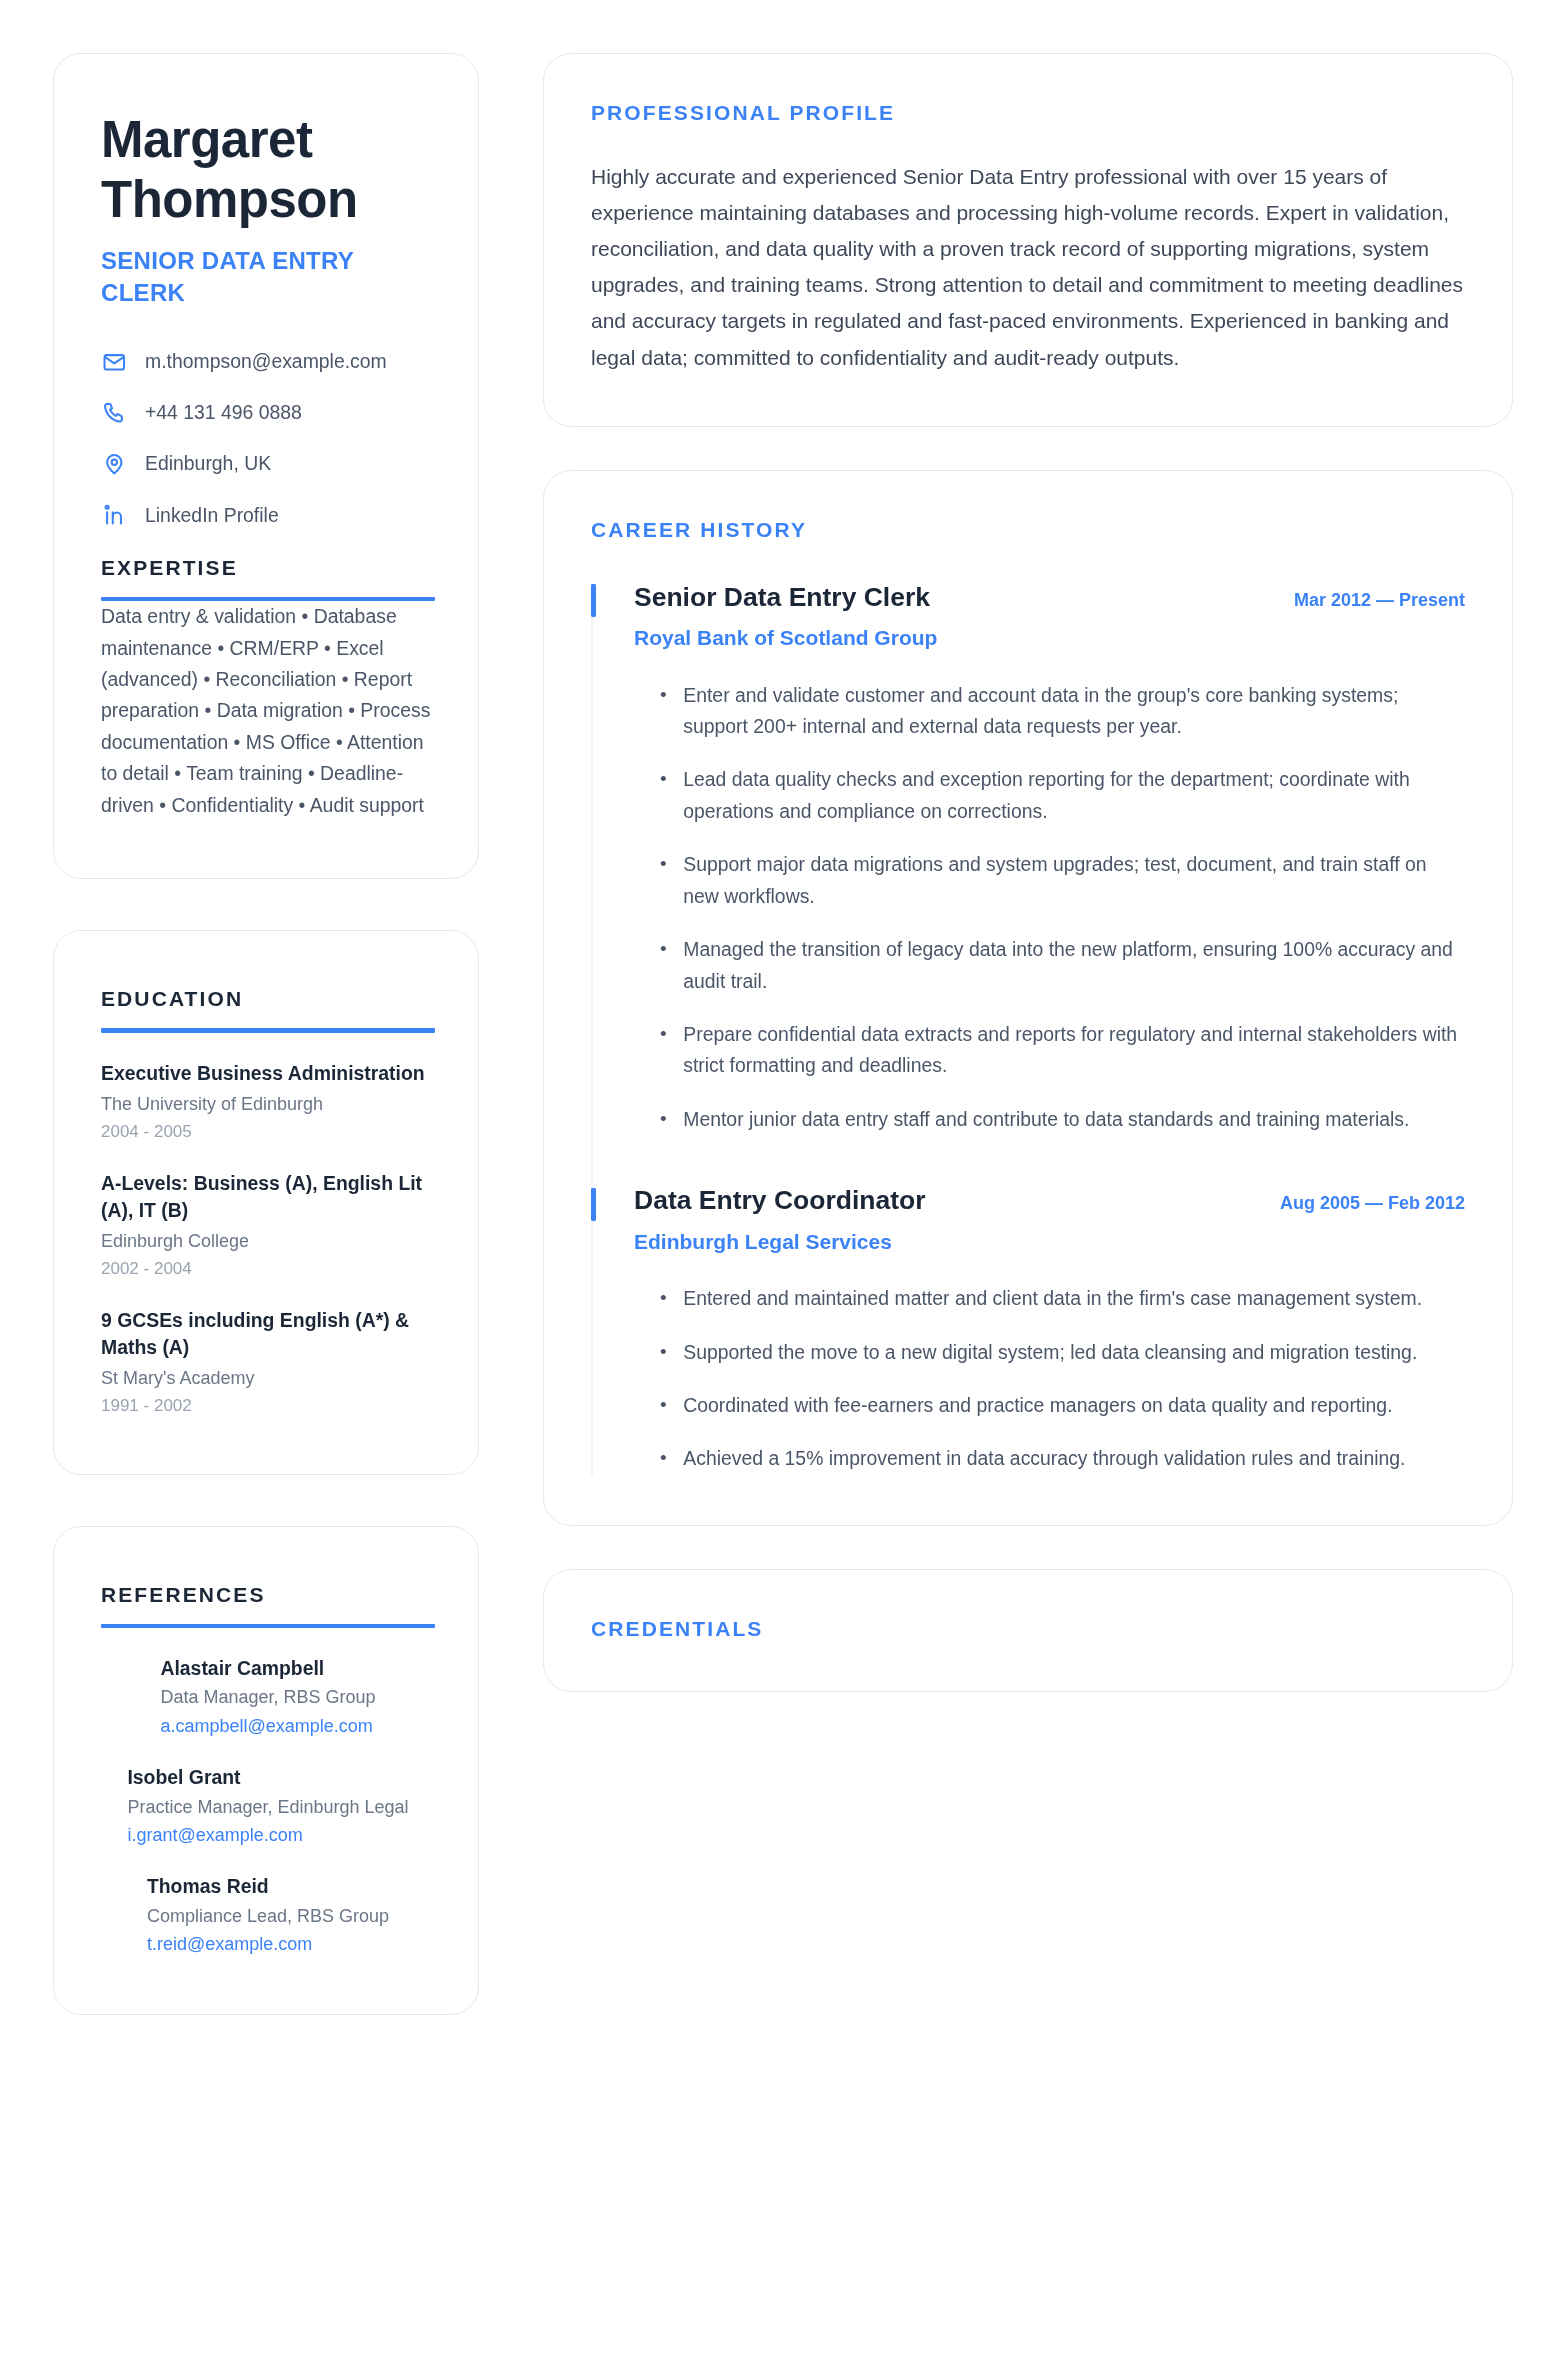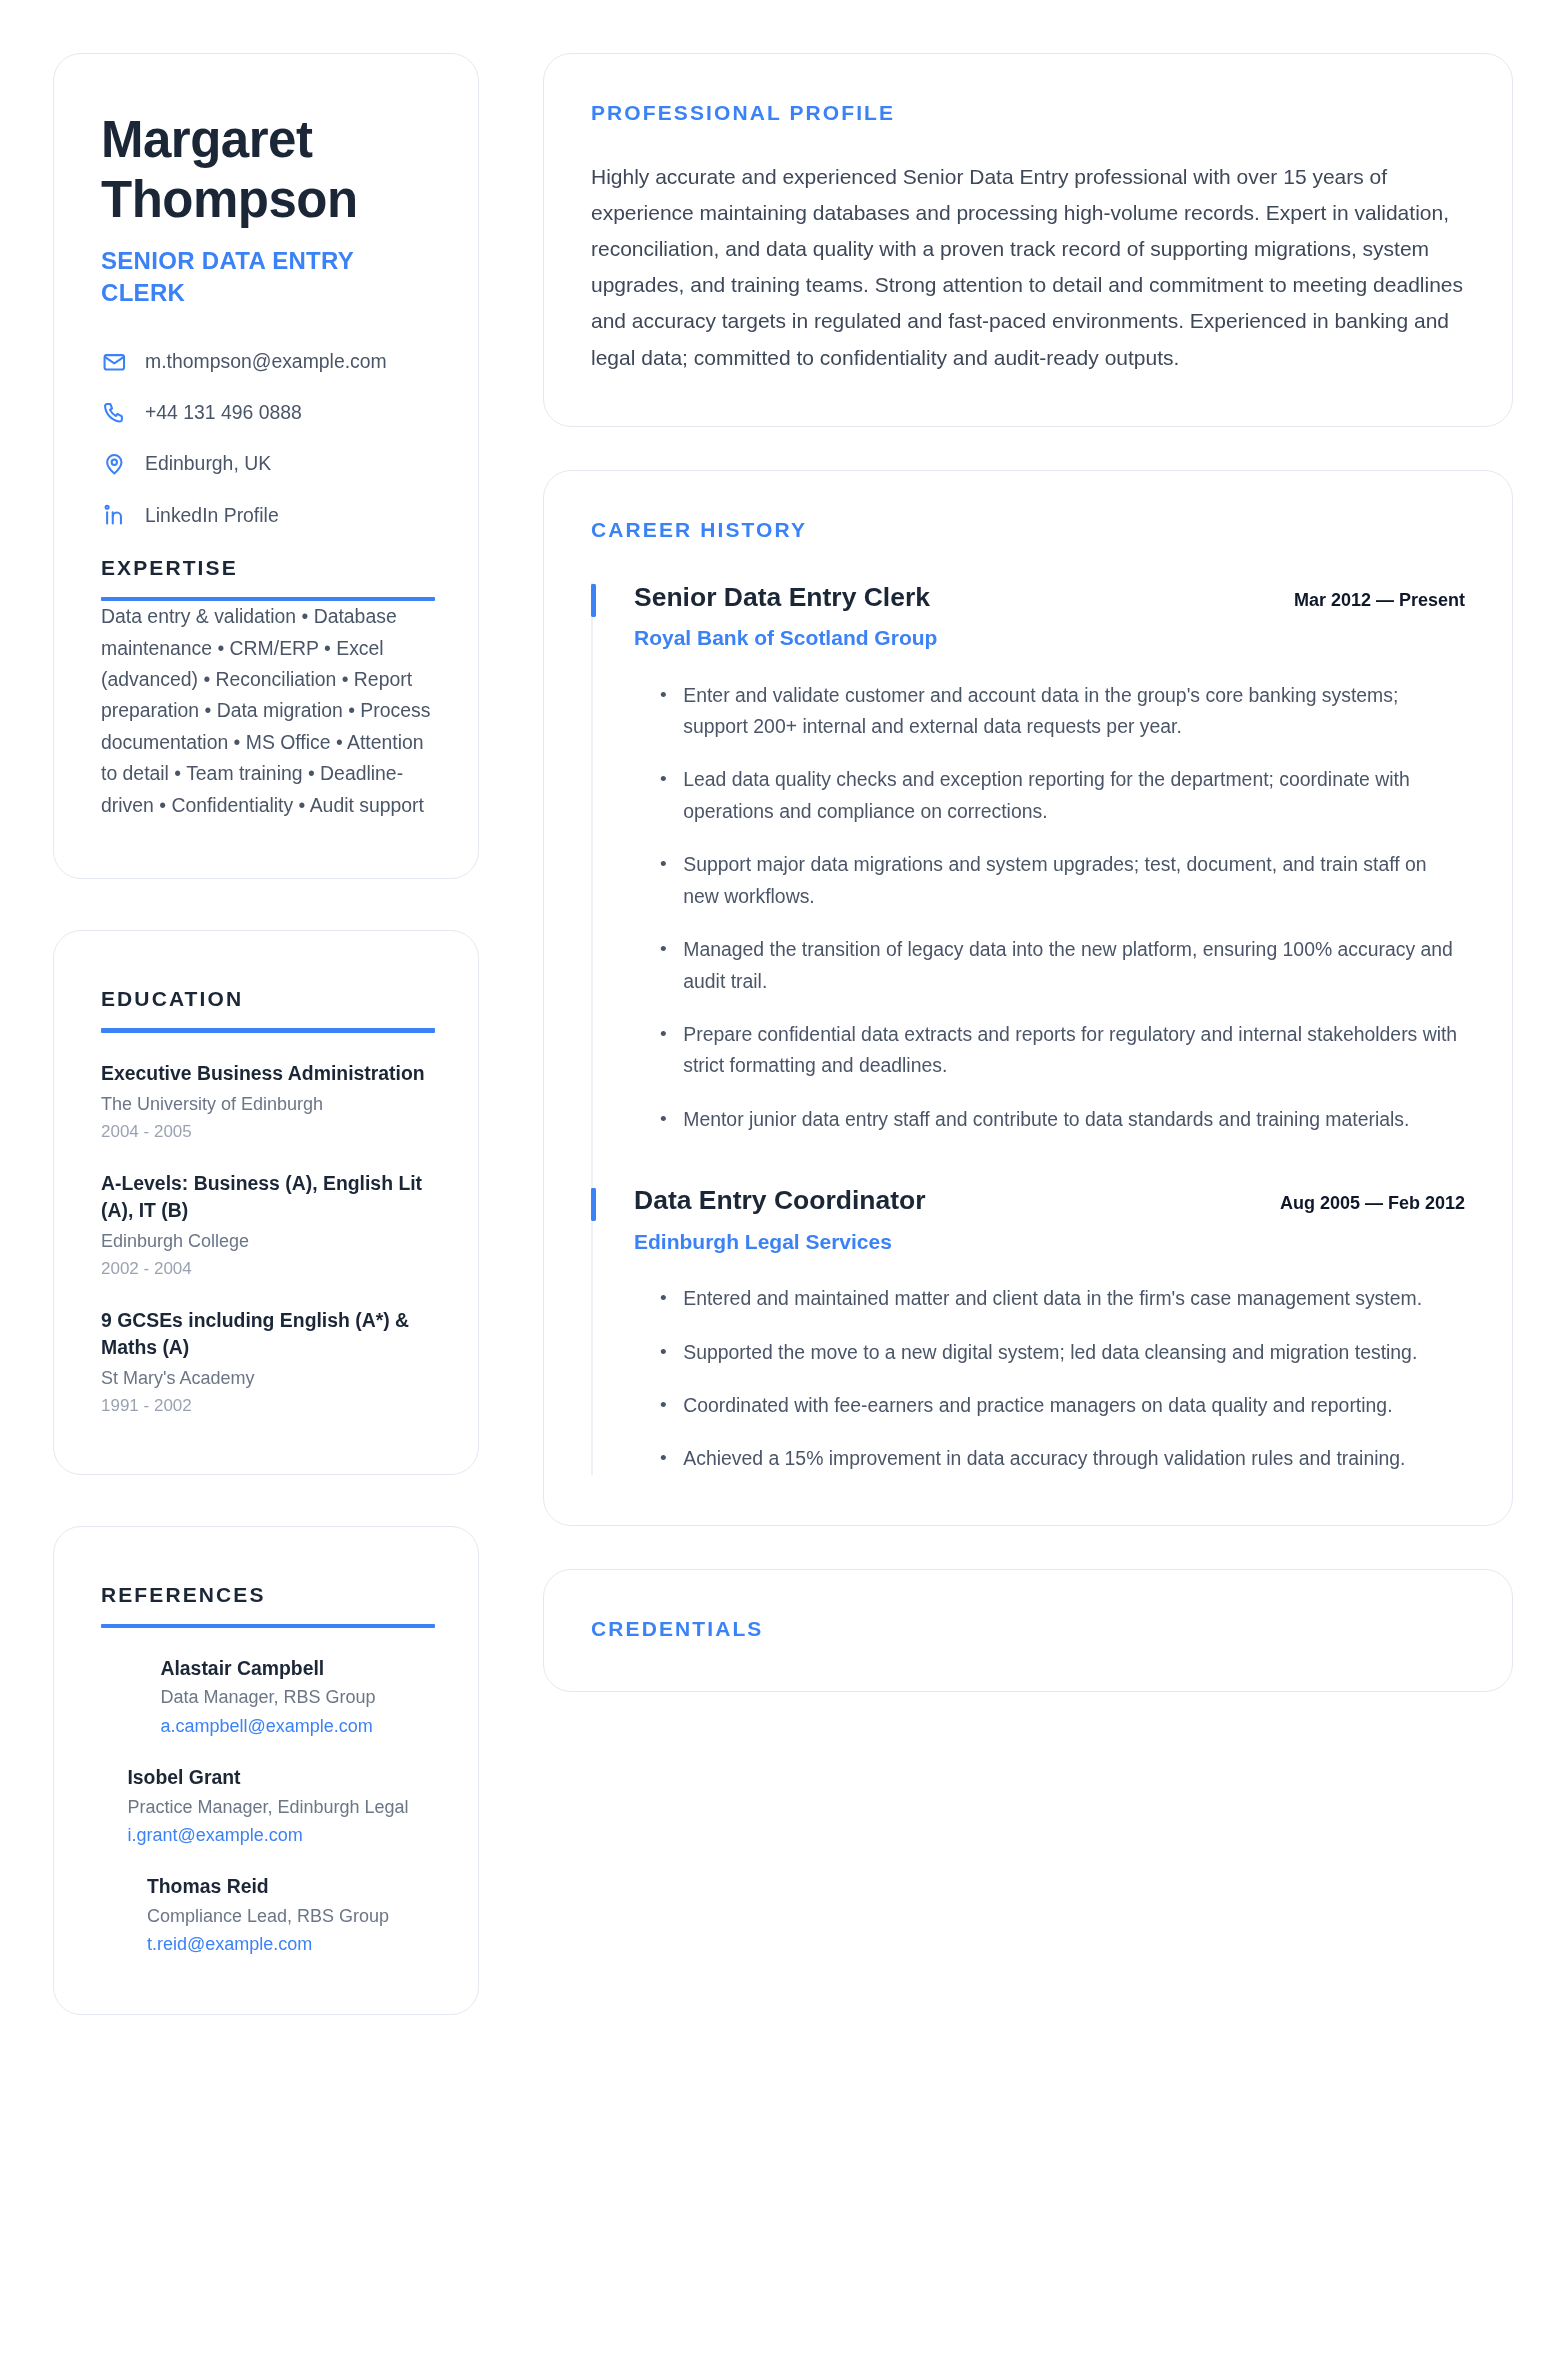--- a/index.html
+++ b/index.html
@@ -118,21 +118,21 @@
   .job::after {
     content: "";
     position: absolute;
     left: 0; top: 2.8px;
     width: 4.7px; height: 33px;
     background: #3b82f6;
     border-radius: 1.4px;
   }
   .job-top { display: flex; align-items: baseline; justify-content: space-between; gap: 19px; }
   .job-title { font-size: 26.5px; font-weight: 700; color: #1b2637; line-height: 1.15; }
-  .job-dates { font-size: 18px; font-weight: 700; color: #0f172a; white-space: nowrap; line-height: 1.2; }
+  .job-dates { font-size: 18px; font-weight: 700; color: #3b82f6; white-space: nowrap; line-height: 1.2; }
   .job-company { margin-top: 13.2px; font-size: 21px; font-weight: 700; color: #3b82f6; line-height: 1.2; }
   .bullets { margin-top: 29px; display: flex; flex-direction: column; gap: 22px; }
   .bullet { display: flex; gap: 16.6px; padding-left: 26px; }
   .bullet-dot { flex: 0 0 auto; font-size: 19px; line-height: 1.62; color: #4a5568; }
   .bullet-txt { font-size: 19.4px; line-height: 1.62; color: #4a5568; }
 
   
   .cred-grid { margin-top: 37px; display: grid; grid-template-columns: 1fr 1fr; column-gap: 38px; row-gap: 24px; }
   .cred-name { font-size: 21px; font-weight: 700; color: #1b2637; line-height: 1.25; }
   .cred-sub { margin-top: 7.6px; font-size: 18px; color: #7b8494; line-height: 1.25; }

